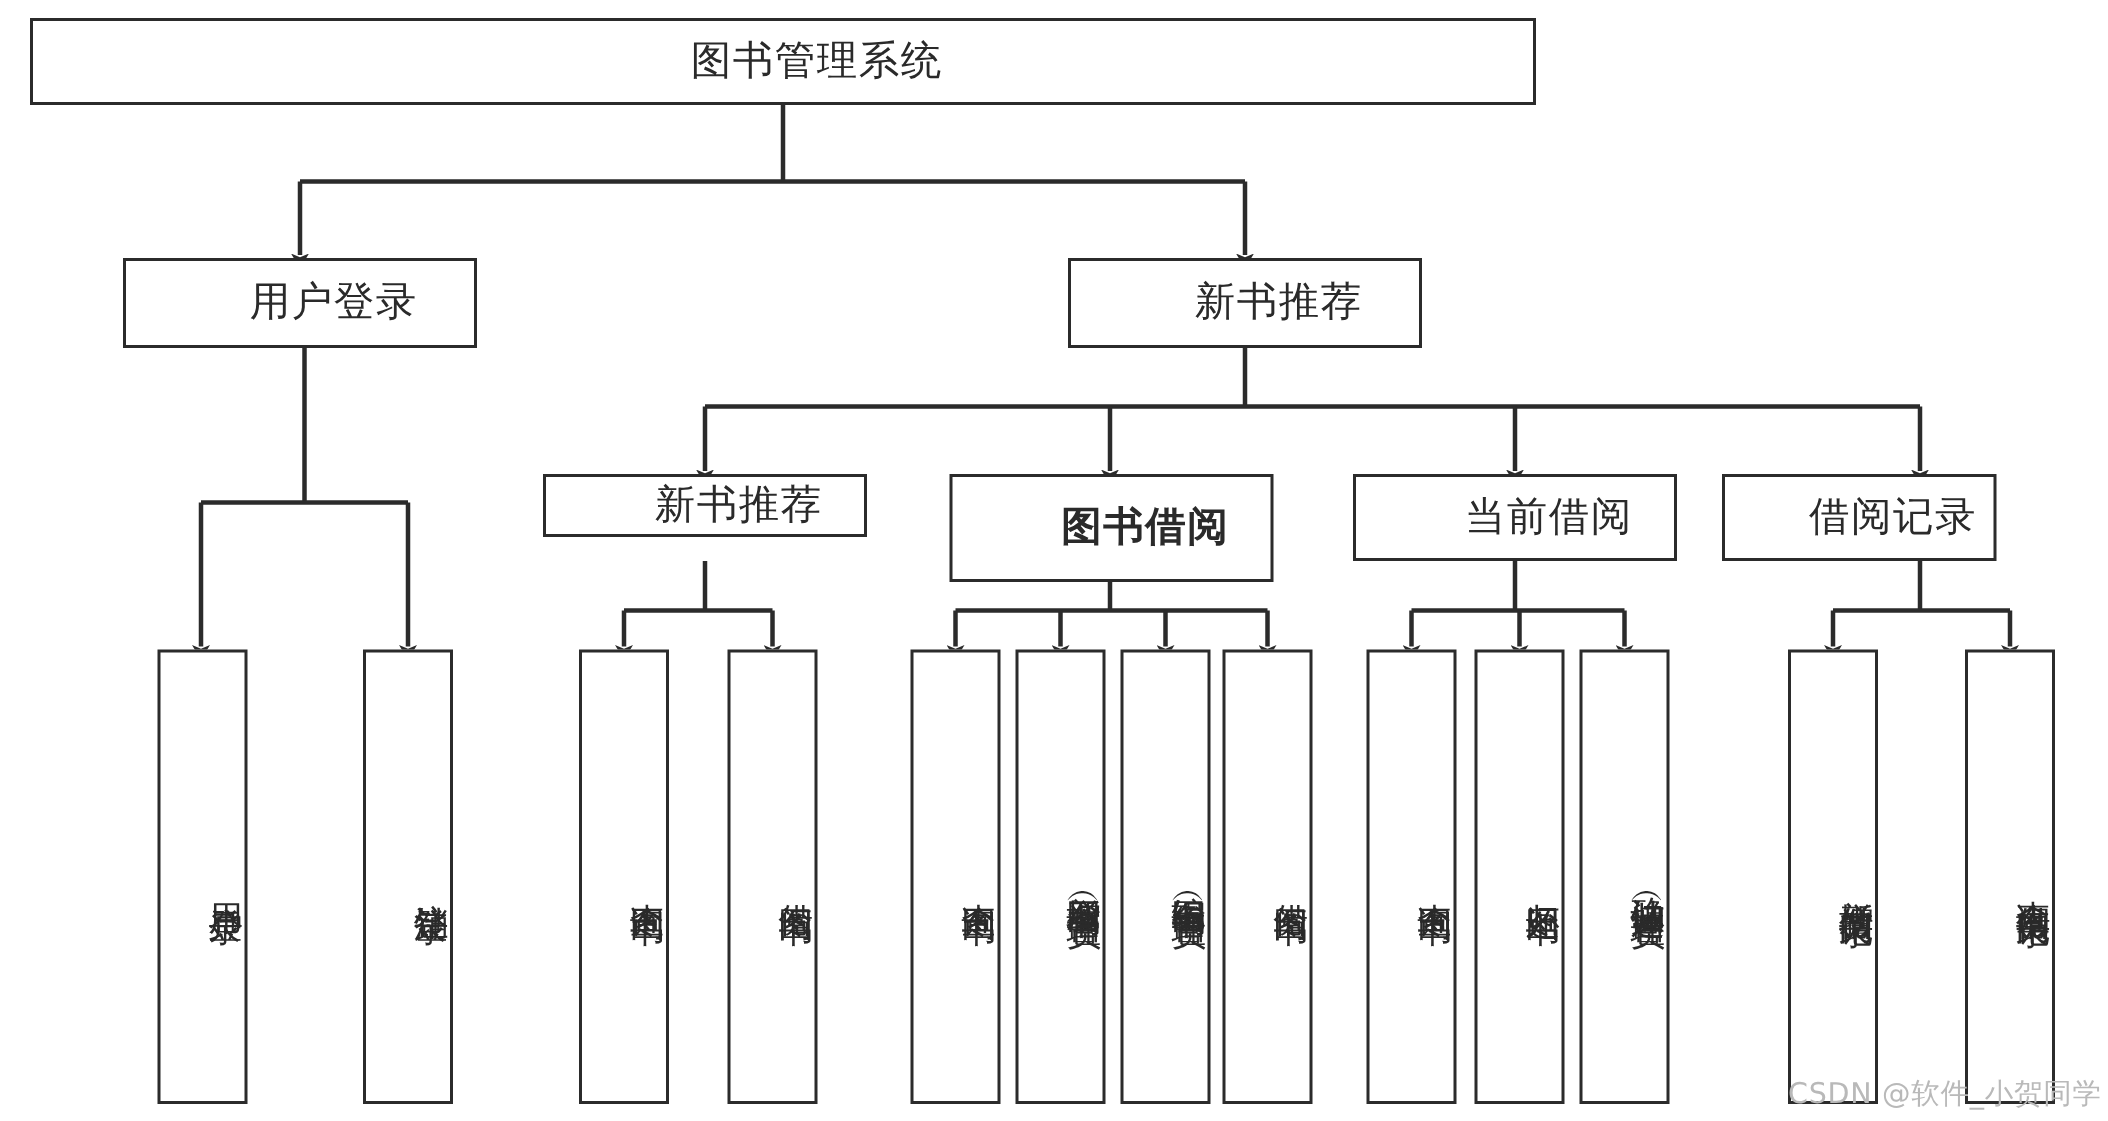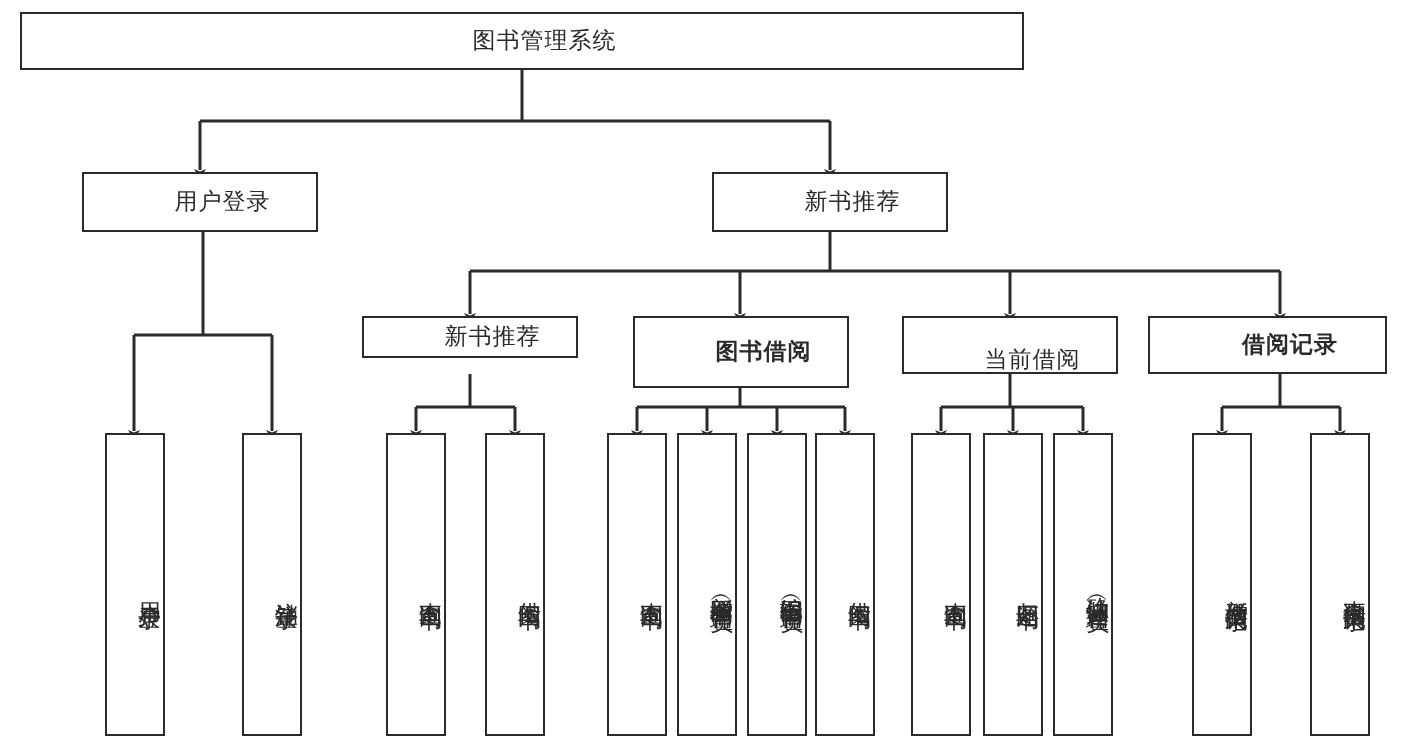--- a/index.html
+++ b/index.html
@@ -29,21 +29,21 @@
     box-sizing: border-box;
     border: 2px solid #2b2b2b;
     background: #ffffff;
     color: #2a2a2a;
     display: flex;
     align-items: center;
     justify-content: center;
     text-align: center;
   }
   .node.horiz {
-    font-size: 23px;
+    font-size: 27px;
     letter-spacing: 1px;
     line-height: 1.1;
     padding-left: 45px;
   }
   .node.vert {
     writing-mode: vertical-rl;
     text-orientation: upright;
     font-size: 23px;
     line-height: 1.15;
     letter-spacing: 2px;
@@ -121,24 +121,24 @@
       </div>
       <div class="node horiz" style="left: 712px; top: 172px; width: 236px; height: 60px;">
         <span>新书推荐</span>
       </div>
       <div class="node horiz" style="left: 362px; top: 316px; width: 216px; height: 42px;">
         <span>新书推荐</span>
       </div>
       <div class="node horiz" style="left: 633px; top: 316px; width: 216px; height: 72px; font-weight: bold;">
         <span>图书借阅</span>
       </div>
-      <div class="node horiz" style="left: 902px; top: 316px; width: 216px; height: 58px; align-items: flex-end;">
+      <div class="node horiz" style="left: 902px; top: 316px; width: 216px; height: 58px;">
         <span>当前借阅</span>
       </div>
-      <div class="node horiz" style="left: 1148px; top: 316px; width: 239px; height: 58px; font-weight: bold;">
+      <div class="node horiz" style="left: 1148px; top: 316px; width: 183px; height: 58px;">
         <span>借阅记录</span>
       </div>
       <div class="node vert" style="left: 105px; top: 433px; width: 60px; height: 303px;">
         <span class="vtext">用户登录</span>
       </div>
       <div class="node vert" style="left: 242px; top: 433px; width: 60px; height: 303px;">
         <span class="vtext">注销登录</span>
       </div>
       <div class="node vert" style="left: 386px; top: 433px; width: 60px; height: 303px;">
         <span class="vtext">查询图书</span>
@@ -168,14 +168,15 @@
         <span class="vtext">确认归还（管理员）</span>
       </div>
       <div class="node vert" style="left: 1192px; top: 433px; width: 60px; height: 303px;">
         <span class="vtext">新增借阅记录</span>
       </div>
       <div class="node vert" style="left: 1310px; top: 433px; width: 60px; height: 303px;">
         <span class="vtext">查询借阅记录</span>
       </div>
     </div>
 
+  <div class="watermark" style="left: 1192px; top: 716px; color: rgb(185, 185, 185);">CSDN @软件_小贺同学</div>
 
 </div>
 
 </body></html>

